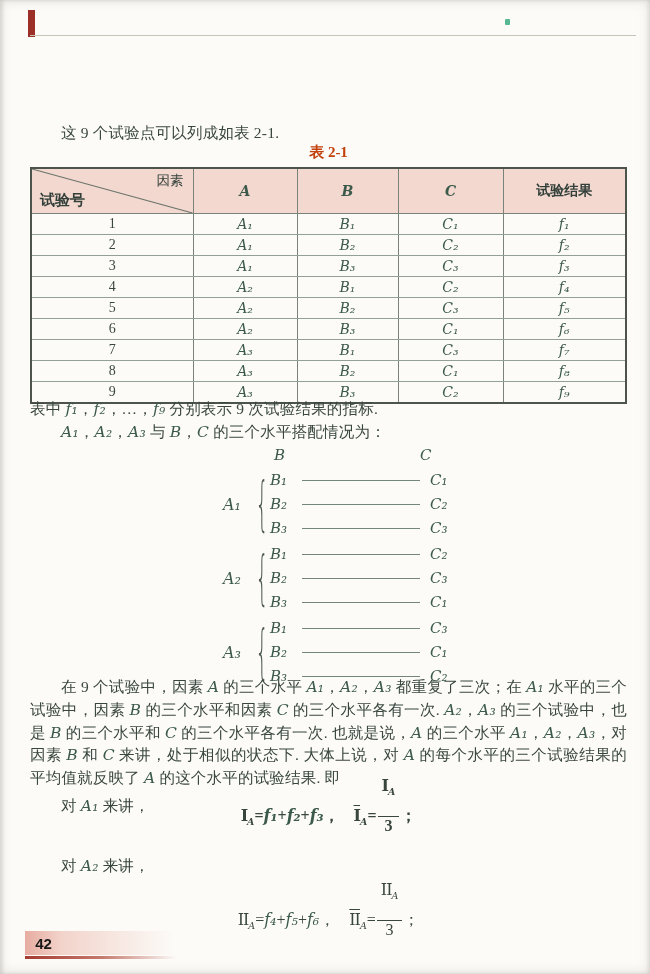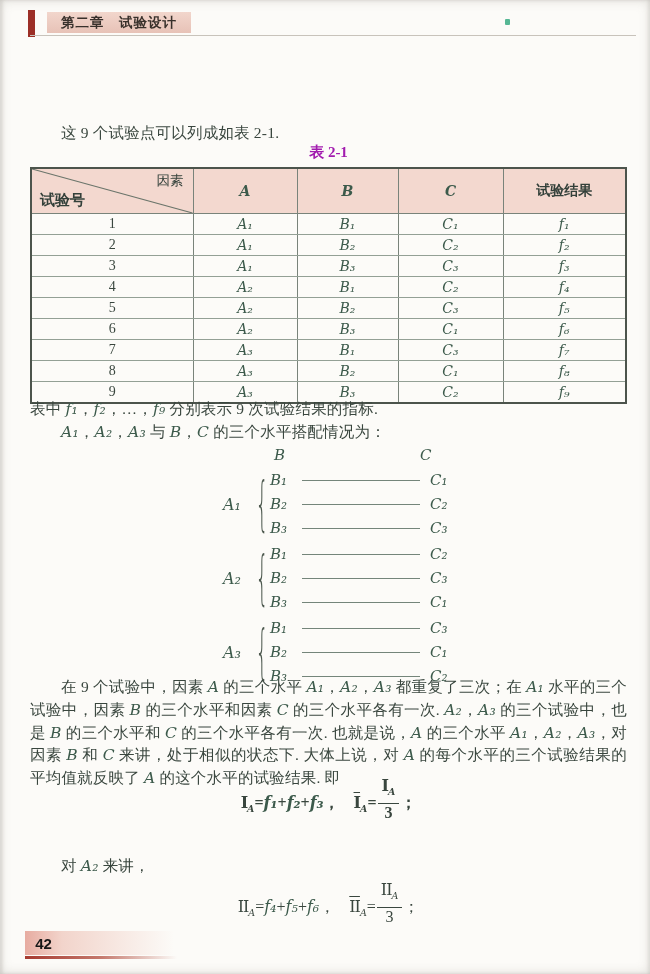--- a/index.html
+++ b/index.html
@@ -31,21 +31,21 @@
     position:absolute; left:30px; width:597px;
     font-size:15.5px; line-height:21.8px; text-align:justify;
     letter-spacing:.2px;
   }
   .indent{text-indent:31px;}
   .single{text-align:left;}
   .mv{font-family:"DejaVu Serif","Liberation Serif",serif; font-style:italic; color:#3c5a4b;}
 
   
   .tbl-caption{position:absolute; left:30px; top:143px; width:597px; text-align:center;
-    font-weight:bold; font-size:15px; color:#a21caf;}
+    font-weight:bold; font-size:15px; color:#c2410c;}
   table.exp{
     position:absolute; left:30px; top:167px; width:595px;
     border-collapse:collapse; table-layout:fixed;
     font-size:14px; color:#39463e;
   }
   table.exp col.c0{width:162px;} table.exp col.c1{width:104px;}
   table.exp col.c2{width:101px;} table.exp col.c3{width:105px;} table.exp col.c4{width:123px;}
   table.exp th, table.exp td{
     border:1px solid #79837a; text-align:center; padding:0; height:20px;
   }
@@ -76,21 +76,21 @@
   .dia-line{flex:1; border-top:1px solid #74857a; margin:0 10px 0 4px;}
   .dia-c{width:30px;}
   .diagram .mv2{font-family:"DejaVu Serif","Liberation Serif",serif; font-style:italic; color:#3c5a4b;}
 
   
   .formula{position:absolute; left:30px; width:597px; text-align:center; font-size:16px; color:#39463e;}
   .rn{font-family:"DejaVu Serif","Liberation Serif",serif; font-style:normal; letter-spacing:-1px;}
   .ovl{text-decoration:overline;}
   .formula sub{font-family:"DejaVu Serif","Liberation Serif",serif; font-style:italic; font-size:9.5px; letter-spacing:0;}
   .frac{display:inline-block; vertical-align:-0.62em; text-align:center; line-height:1.05; margin:0 1px;}
-  .frac .num{display:block; border-bottom:1px solid #3a473f; padding:0 4px 6px;}
+  .frac .num{display:block; border-bottom:1px solid #3a473f; padding:0 4px 19px;}
   .frac .den{display:block; padding-top:1px;}
   .fgap{display:inline-block; width:14px;}
 
   
   .pgbox{
     position:absolute; left:25px; top:931px; width:37px; height:24px;
     background:linear-gradient(90deg,#e7aca1,#f2d4cb);
     display:flex; align-items:center; justify-content:center;
     font-family:"Liberation Sans","DejaVu Sans",sans-serif; font-weight:bold; font-size:15px; color:#161616;
   }
@@ -98,21 +98,20 @@
     background:linear-gradient(90deg,#f2d4cb,rgba(248,236,231,0));}
   .pgline{position:absolute; left:25px; top:956px; width:152px; height:3px;
     background:linear-gradient(90deg,#a63a30,#c5796d,rgba(222,196,188,0));}
 </style>
 </head>
 <body>
 
 <div class="page">
 
   <div class="chapter-bar"></div>
-  <div class="chapter-title">第二章　试验设计</div>
   <div class="header-rule"></div>
   <div class="scan-speck"></div>
 
   <div class="para rt indent single" style="top:122px;">这 9 个试验点可以列成如表 2-1.</div>
 
   <div class="tbl-caption">表 2-1</div>
   <table class="exp">
     <colgroup>
         <col class="c0">
         <col class="c1">
@@ -273,20 +272,21 @@
             <span class="dia-b mv2">B₃</span>
             <span class="dia-line"></span>
             <span class="dia-c mv2">C₂</span>
           </div>
       </div>
     </div>
   </div>
 
   <div class="para rt indent" style="top:676px;">在 9 个试验中，因素 <span class="mv">A</span> 的三个水平 <span class="mv">A₁</span>，<span class="mv">A₂</span>，<span class="mv">A₃</span> 都重复了三次；在 <span class="mv">A₁</span> 水平的三个试验中，因素 <span class="mv">B</span> 的三个水平和因素 <span class="mv">C</span> 的三个水平各有一次. <span class="mv">A₂</span>，<span class="mv">A₃</span> 的三个试验中，也是 <span class="mv">B</span> 的三个水平和 <span class="mv">C</span> 的三个水平各有一次. 也就是说，<span class="mv">A</span> 的三个水平 <span class="mv">A₁</span>，<span class="mv">A₂</span>，<span class="mv">A₃</span>，对因素 <span class="mv">B</span> 和 <span class="mv">C</span> 来讲，处于相似的状态下. 大体上说，对 <span class="mv">A</span> 的每个水平的三个试验结果的平均值就反映了 <span class="mv">A</span> 的这个水平的试验结果. 即</div>
 
+  <div class="para rt indent single" style="top:795px;">对 <span class="mv">A₁</span> 来讲，</div>
   <div class="formula" style="top:778px;font-weight:bold;">
     <span><span class="rn">I</span><sub>A</sub><span class="rt">=<span class="mv">f₁</span>+<span class="mv">f₂</span>+<span class="mv">f₃</span>，</span></span><span class="fgap"></span><span><span class="rn ovl">I</span><sub>A</sub><span>=</span><span class="frac"><span class="num"><span class="rn">I</span><sub>A</sub></span><span class="den">3</span></span><span>；</span></span>
   </div>
 
   <div class="para rt indent single" style="top:855px;">对 <span class="mv">A₂</span> 来讲，</div>
   <div class="formula" style="top:882px;">
     <span><span class="rn">II</span><sub>A</sub><span class="rt">=<span class="mv">f₄</span>+<span class="mv">f₅</span>+<span class="mv">f₆</span>，</span></span><span class="fgap"></span><span><span class="rn ovl">II</span><sub>A</sub><span>=</span><span class="frac"><span class="num"><span class="rn">II</span><sub>A</sub></span><span class="den">3</span></span><span>；</span></span>
   </div>
 
   <div class="pgbox">

